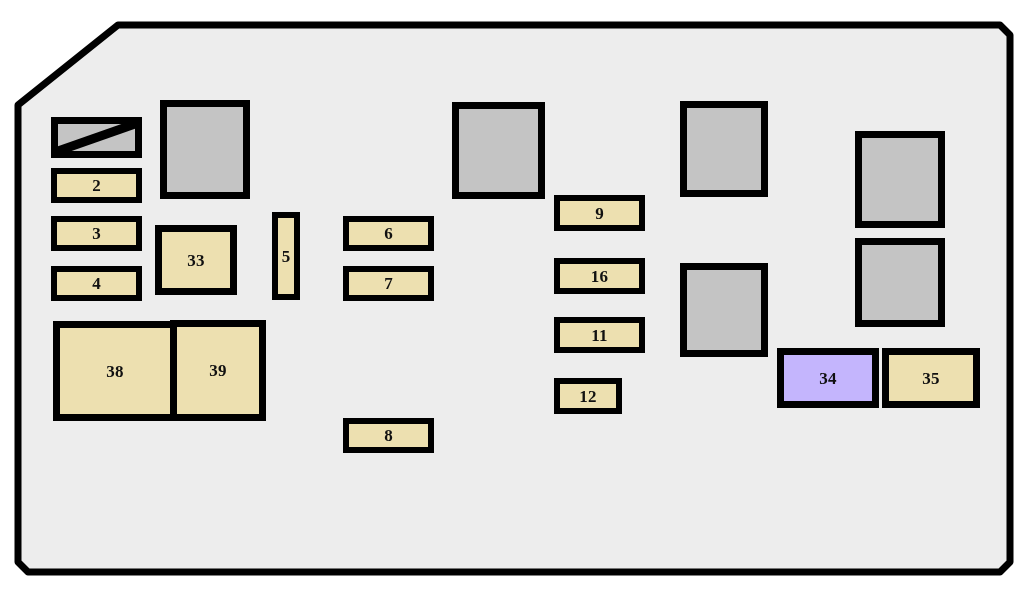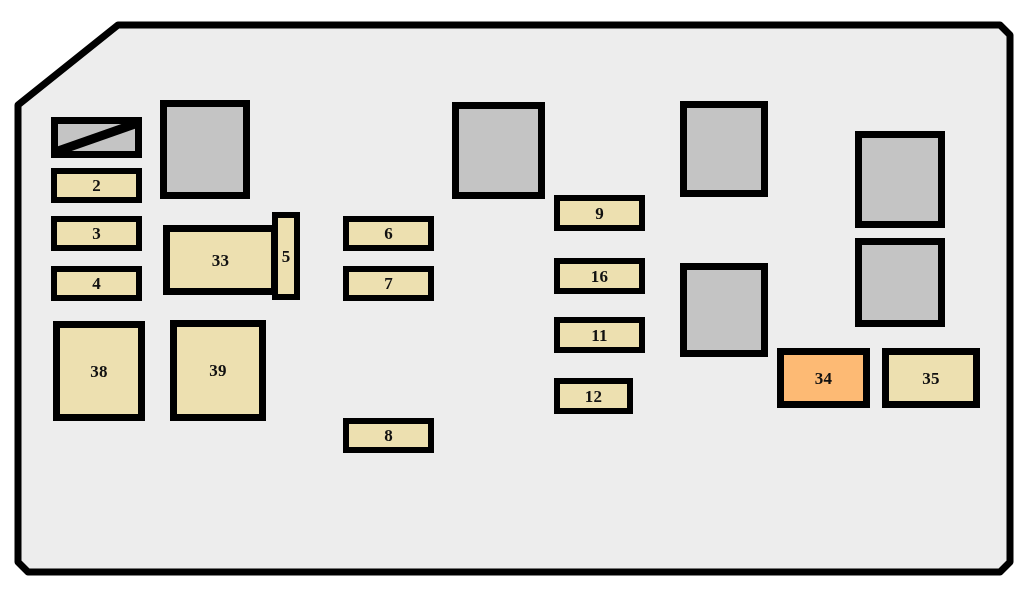--- a/index.html
+++ b/index.html
@@ -79,27 +79,27 @@
       <div class="slot thin" style="left: 51px; top: 168px; width: 91px; height: 35px; background: rgb(237, 224, 176); border-color: rgb(0, 0, 0);">
         <span class="slot-label" style="color: rgb(17, 17, 17);">2</span>
       </div>
       <div class="slot thin" style="left: 51px; top: 216px; width: 91px; height: 35px; background: rgb(237, 224, 176); border-color: rgb(0, 0, 0);">
         <span class="slot-label" style="color: rgb(17, 17, 17);">3</span>
       </div>
       <div class="slot thin" style="left: 51px; top: 266px; width: 91px; height: 35px; background: rgb(237, 224, 176); border-color: rgb(0, 0, 0);">
         <span class="slot-label" style="color: rgb(17, 17, 17);">4</span>
       </div>
       <div class="slot gray" style="left: 160px; top: 100px; width: 90px; height: 99px; background: rgb(196, 196, 196); border-color: rgb(0, 0, 0);"></div>
-      <div class="slot" style="left: 155px; top: 225px; width: 115px; height: 70px; background: rgb(237, 224, 176); border-color: rgb(0, 0, 0); margin-left: 8px;">
+      <div class="slot" style="left: 155px; top: 225px; width: 82px; height: 70px; background: rgb(237, 224, 176); border-color: rgb(0, 0, 0);">
         <span class="slot-label" style="color: rgb(17, 17, 17);">33</span>
       </div>
       <div class="slot thin" style="left: 272px; top: 212px; width: 28px; height: 88px; background: rgb(237, 224, 176); border-color: rgb(0, 0, 0);">
         <span class="slot-label" style="color: rgb(17, 17, 17);">5</span>
       </div>
-      <div class="slot" style="left: 53px; top: 321px; width: 92px; height: 100px; background: rgb(237, 224, 176); border-color: rgb(0, 0, 0);">
+      <div class="slot" style="left: 53px; top: 321px; width: 124px; height: 100px; background: rgb(237, 224, 176); border-color: rgb(0, 0, 0);">
         <span class="slot-label" style="color: rgb(17, 17, 17);">38</span>
       </div>
       <div class="slot" style="left: 170px; top: 320px; width: 96px; height: 101px; background: rgb(237, 224, 176); border-color: rgb(0, 0, 0);">
         <span class="slot-label" style="color: rgb(17, 17, 17);">39</span>
       </div>
       <div class="slot thin" style="left: 343px; top: 216px; width: 91px; height: 35px; background: rgb(237, 224, 176); border-color: rgb(0, 0, 0);">
         <span class="slot-label" style="color: rgb(17, 17, 17);">6</span>
       </div>
       <div class="slot thin" style="left: 343px; top: 266px; width: 91px; height: 35px; background: rgb(237, 224, 176); border-color: rgb(0, 0, 0);">
         <span class="slot-label" style="color: rgb(17, 17, 17);">7</span>
@@ -110,28 +110,28 @@
       <div class="slot gray" style="left: 452px; top: 102px; width: 93px; height: 97px; background: rgb(196, 196, 196); border-color: rgb(0, 0, 0);"></div>
       <div class="slot thin" style="left: 554px; top: 195px; width: 91px; height: 36px; background: rgb(237, 224, 176); border-color: rgb(0, 0, 0);">
         <span class="slot-label" style="color: rgb(17, 17, 17);">9</span>
       </div>
       <div class="slot thin" style="left: 554px; top: 258px; width: 91px; height: 36px; background: rgb(237, 224, 176); border-color: rgb(0, 0, 0);">
         <span class="slot-label" style="color: rgb(17, 17, 17);">16</span>
       </div>
       <div class="slot thin" style="left: 554px; top: 317px; width: 91px; height: 36px; background: rgb(237, 224, 176); border-color: rgb(0, 0, 0);">
         <span class="slot-label" style="color: rgb(17, 17, 17); text-align: right;">11</span>
       </div>
-      <div class="slot thin" style="left: 554px; top: 378px; width: 79px; height: 36px; background: rgb(237, 224, 176); border-color: rgb(0, 0, 0);">
+      <div class="slot thin" style="left: 554px; top: 378px; width: 68px; height: 36px; background: rgb(237, 224, 176); border-color: rgb(0, 0, 0);">
         <span class="slot-label" style="color: rgb(17, 17, 17);">12</span>
       </div>
       <div class="slot gray" style="left: 680px; top: 101px; width: 88px; height: 96px; background: rgb(196, 196, 196); border-color: rgb(0, 0, 0);"></div>
       <div class="slot gray" style="left: 680px; top: 263px; width: 88px; height: 94px; background: rgb(196, 196, 196); border-color: rgb(0, 0, 0);"></div>
       <div class="slot gray" style="left: 855px; top: 131px; width: 90px; height: 97px; background: rgb(196, 196, 196); border-color: rgb(0, 0, 0);"></div>
       <div class="slot gray" style="left: 855px; top: 238px; width: 90px; height: 89px; background: rgb(196, 196, 196); border-color: rgb(0, 0, 0);"></div>
-      <div class="slot" style="left: 777px; top: 348px; width: 93px; height: 60px; background: #fdba74; border-color: rgb(0, 0, 0);">
+      <div class="slot" style="left: 777px; top: 348px; width: 102px; height: 60px; background: #c4b5fd; border-color: rgb(0, 0, 0);">
         <span class="slot-label" style="color: rgb(17, 17, 17);">34</span>
       </div>
       <div class="slot" style="left: 882px; top: 348px; width: 98px; height: 60px; background: rgb(237, 224, 176); border-color: rgb(0, 0, 0);">
         <span class="slot-label" style="color: rgb(17, 17, 17);">35</span>
       </div>
     </div>
 
 </div>
 
 </body></html>

